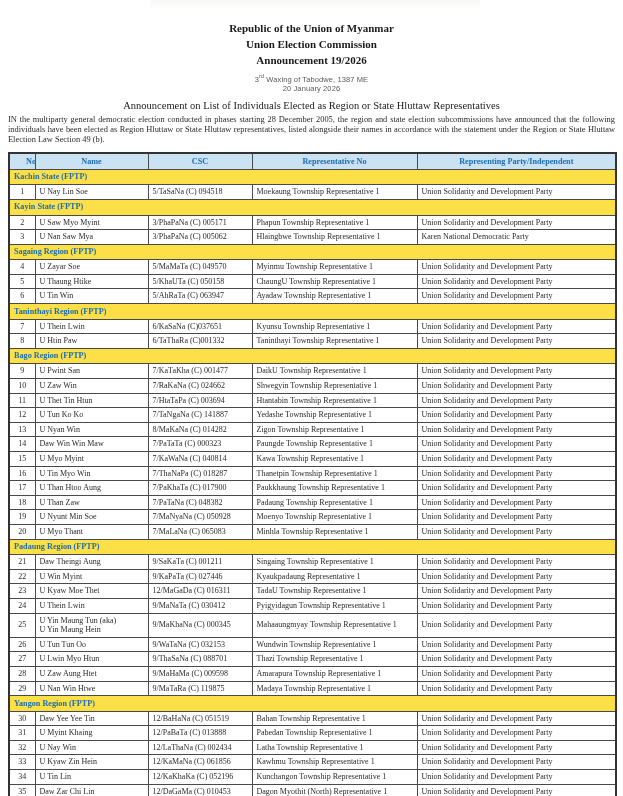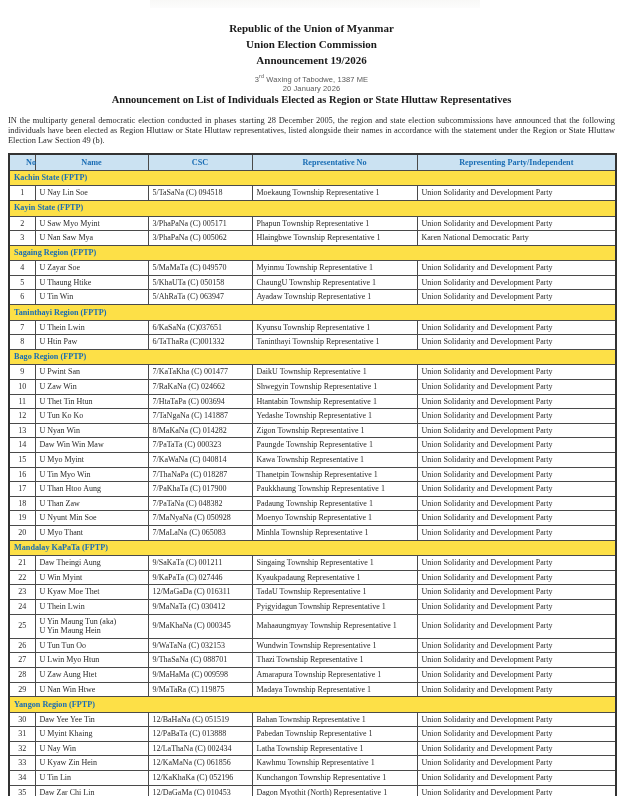--- a/index.html
+++ b/index.html
@@ -21,29 +21,30 @@
   .date-line {
     font-family: "Liberation Sans", sans-serif;
     font-size: 7.5px;
     line-height: 9.5px;
     color: #5a5a5a;
     letter-spacing: 0.1px;
   }
   .date-block { margin-top: 4px; }
   sup { font-size: 5.5px; vertical-align: super; }
   .subtitle {
-    font-weight: bold;
+    font-weight: normal;
     font-size: 10.5px;
+    margin-top: 6px;
     color: #1b1b1b;
   }
   .intro {
     font-size: 8.4px;
     line-height: 10.4px;
     text-align: justify;
-    margin: 11px 8px 6px 8px;
+    margin: 4px 8px 6px 8px;
     color: #2a2a2a;
   }
   table {
     width: 607px;
     margin: 0 8px;
     border-collapse: collapse;
     table-layout: fixed;
   }
   table, th, td { border: 1px solid #4a4a4a; }
   table { border: 2px solid #333333; }
@@ -270,21 +271,21 @@
           <td class="cell-party">Union Solidarity and Development Party</td>
         </tr>
         <tr>
           <td class="cell-no">20</td>
           <td class="cell-name">U Myo Thant</td>
           <td class="cell-csc">7/MaLaNa (C) 065083</td>
           <td class="cell-rep">Minhla Township Representative 1</td>
           <td class="cell-party">Union Solidarity and Development Party</td>
         </tr>
         <tr class="section-row">
-          <td colspan="5">Mandalay KaPaTa (FPTP)</td>
+          <td colspan="5">Padaung Region (FPTP)</td>
         </tr>
         <tr>
           <td class="cell-no">21</td>
           <td class="cell-name">Daw Theingi Aung</td>
           <td class="cell-csc">9/SaKaTa (C) 001211</td>
           <td class="cell-rep">Singaing Township Representative 1</td>
           <td class="cell-party">Union Solidarity and Development Party</td>
         </tr>
         <tr>
           <td class="cell-no">22</td>

